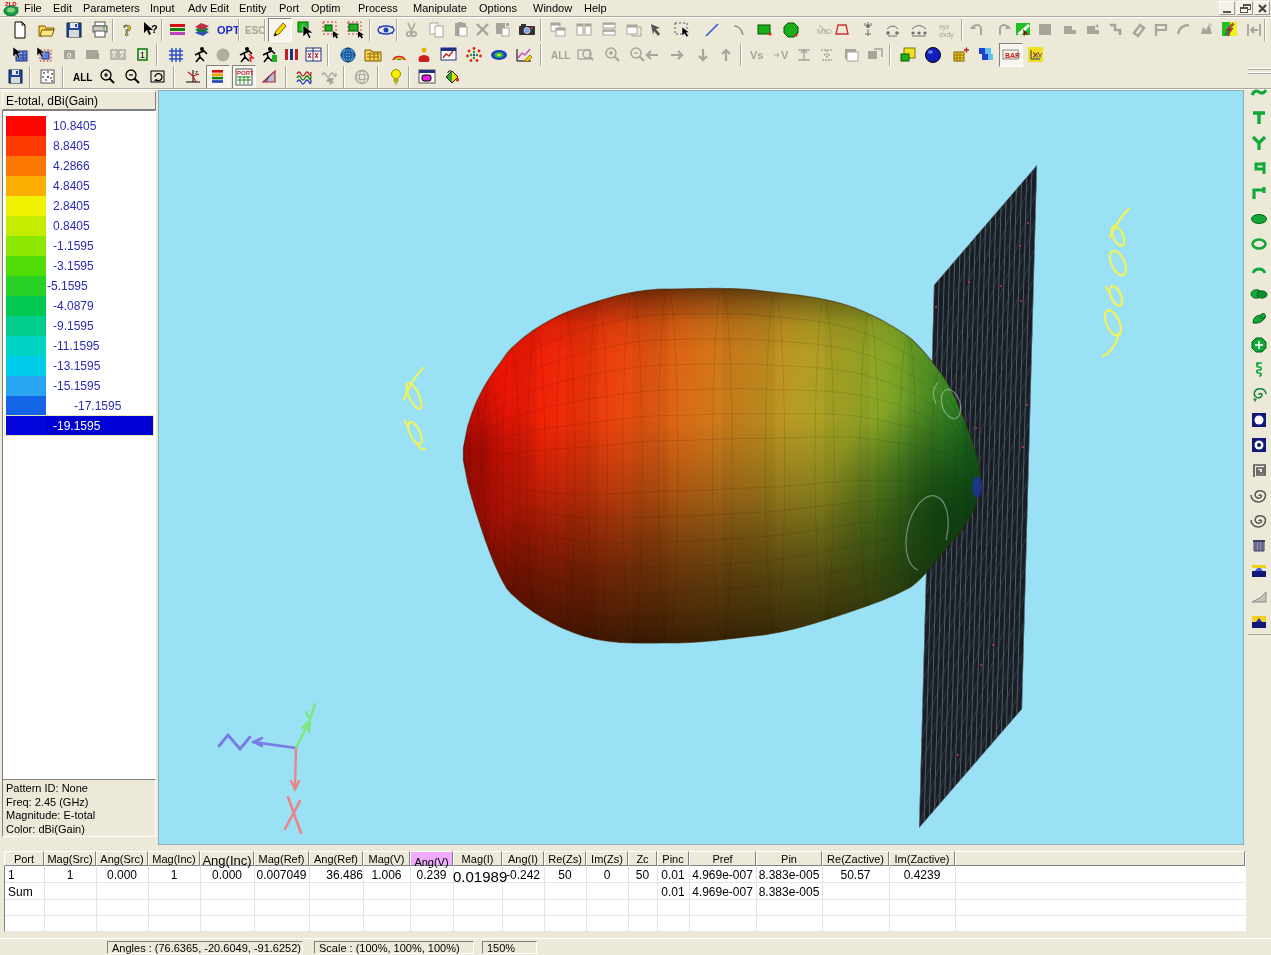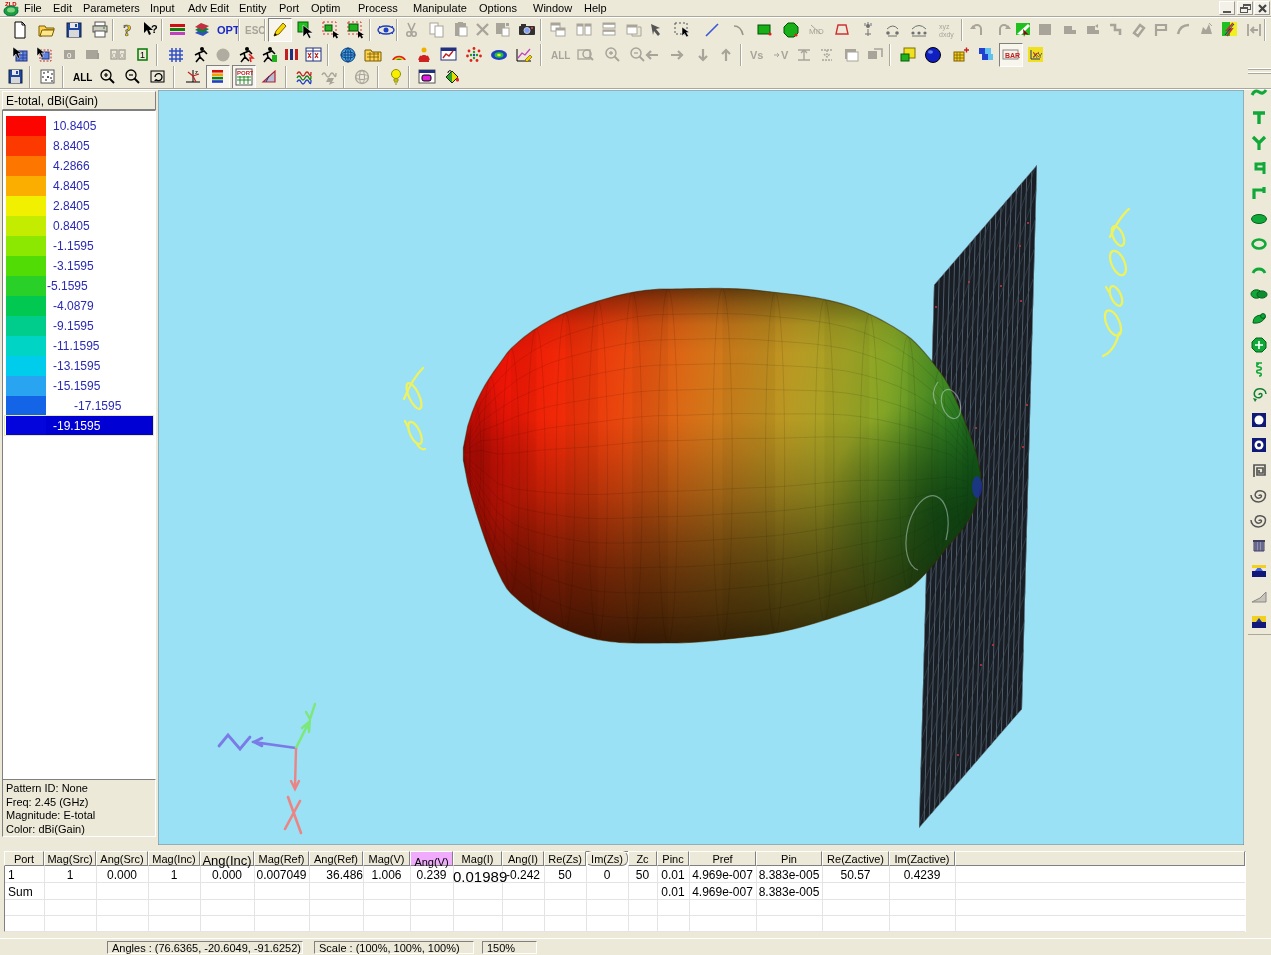--- a/index.html
+++ b/index.html
@@ -247,21 +247,21 @@
         <circle cx="14" cy="13" r="1.6" fill="#e02020"></circle>
       </svg></div>
   </div>
 <div class="cell" style="left:779px;top:18px;">
     <div class="abs" style="left:3px;top:3px;"><svg width="18" height="18" viewBox="0 0 18 18">
         <path d="M6 2h6l4 4v6l-4 4H6l-4-4V6z" fill="#18b018" stroke="#005000"></path>
         <circle cx="14" cy="14" r="1.6" fill="#e02020"></circle>
       </svg></div>
   </div>
 <div class="cell" style="left:805px;top:18px;">
-    <div class="abs" style="left:3px;top:3px;text-align:center;"><svg width="18" height="18" viewBox="0 0 18 18">
+    <div class="abs" style="left:11px;top:3px;text-align:center;"><svg width="18" height="18" viewBox="0 0 18 18">
         <text x="1" y="13" font-size="8" fill="#a8a49a">MID</text>
         <path d="M3 4l10 9" stroke="#a8a49a"></path>
       </svg></div>
   </div>
 <div class="cell" style="left:830px;top:18px;">
     <div class="abs" style="left:3px;top:3px;"><svg width="18" height="18" viewBox="0 0 18 18">
         <path d="M5 4h8l2 9H3z" fill="none" stroke="#d03030" stroke-width="1.4"></path>
       </svg></div>
   </div>
 <div class="cell" style="left:856px;top:18px;">
@@ -905,21 +905,21 @@
 <div class="abs raise" style="left:96px;top:851px;width:52px;height:15px;background:#ece9d8;font-size:11px;color:#000;text-align:center;padding-top:1px;">Ang(Src)</div>
 <div class="abs raise" style="left:148px;top:851px;width:52px;height:15px;background:#ece9d8;font-size:11px;color:#000;text-align:center;padding-top:1px;">Mag(Inc)</div>
 <div class="abs raise" style="left:200px;top:851px;width:54px;height:15px;background:#ece9d8;font-size:13px;color:#000;text-align:center;padding-top:1px;">Ang(Inc)</div>
 <div class="abs raise" style="left:254px;top:851px;width:55px;height:15px;background:#ece9d8;font-size:11px;color:#000;text-align:center;padding-top:1px;">Mag(Ref)</div>
 <div class="abs raise" style="left:309px;top:851px;width:54px;height:15px;background:#ece9d8;font-size:11px;color:#000;text-align:center;padding-top:1px;">Ang(Ref)</div>
 <div class="abs raise" style="left:363px;top:851px;width:47px;height:15px;background:#ece9d8;font-size:11px;color:#000;text-align:center;padding-top:1px;">Mag(V)</div>
 <div class="abs raise" style="left:410px;top:851px;width:43px;height:15px;background:#f0abfc;font-size:11px;color:#000;text-align:center;padding-top:4px;">Ang(V)</div>
 <div class="abs raise" style="left:453px;top:851px;width:49px;height:15px;background:#ece9d8;font-size:11px;color:#000;text-align:center;padding-top:1px;">Mag(I)</div>
 <div class="abs raise" style="left:502px;top:851px;width:42px;height:15px;background:#ece9d8;font-size:11px;color:#000;text-align:center;padding-top:1px;">Ang(I)</div>
 <div class="abs raise" style="left:544px;top:851px;width:42px;height:15px;background:#ece9d8;font-size:11px;color:#000;text-align:center;padding-top:1px;">Re(Zs)</div>
-<div class="abs raise" style="left:586px;top:851px;width:42px;height:15px;background:#ece9d8;font-size:11px;color:#000;text-align:center;padding-top:1px;border-radius:6px;">Im(Zs)</div>
+<div class="abs raise" style="left:586px;top:851px;width:42px;height:15px;background:#ece9d8;font-size:11px;color:#000;text-align:center;padding-top:1px;">Im(Zs)</div>
 <div class="abs raise" style="left:628px;top:851px;width:29px;height:15px;background:#ece9d8;font-size:11px;color:#000;text-align:center;padding-top:1px;">Zc</div>
 <div class="abs raise" style="left:657px;top:851px;width:32px;height:15px;background:#ece9d8;font-size:11px;color:#000;text-align:center;padding-top:1px;">Pinc</div>
 <div class="abs raise" style="left:689px;top:851px;width:67px;height:15px;background:#ece9d8;font-size:11px;color:#000;text-align:center;padding-top:1px;">Pref</div>
 <div class="abs raise" style="left:756px;top:851px;width:66px;height:15px;background:#ece9d8;font-size:11px;color:#000;text-align:center;padding-top:1px;">Pin</div>
 <div class="abs raise" style="left:822px;top:851px;width:67px;height:15px;background:#ece9d8;font-size:11px;color:#000;text-align:center;padding-top:1px;">Re(Zactive)</div>
 <div class="abs raise" style="left:889px;top:851px;width:66px;height:15px;background:#ece9d8;font-size:11px;color:#000;text-align:center;padding-top:1px;">Im(Zactive)</div>
 <div class="abs raise" style="left:955px;top:851px;width:290px;height:15px;background:#ece9d8;"></div>
 <div class="abs" style="left:5px;top:882px;width:1240px;height:1px;background:#e4e4e4;"></div>
 <div class="abs" style="left:5px;top:899px;width:1240px;height:1px;background:#e4e4e4;"></div>
 <div class="abs" style="left:5px;top:915px;width:1240px;height:1px;background:#e4e4e4;"></div>

